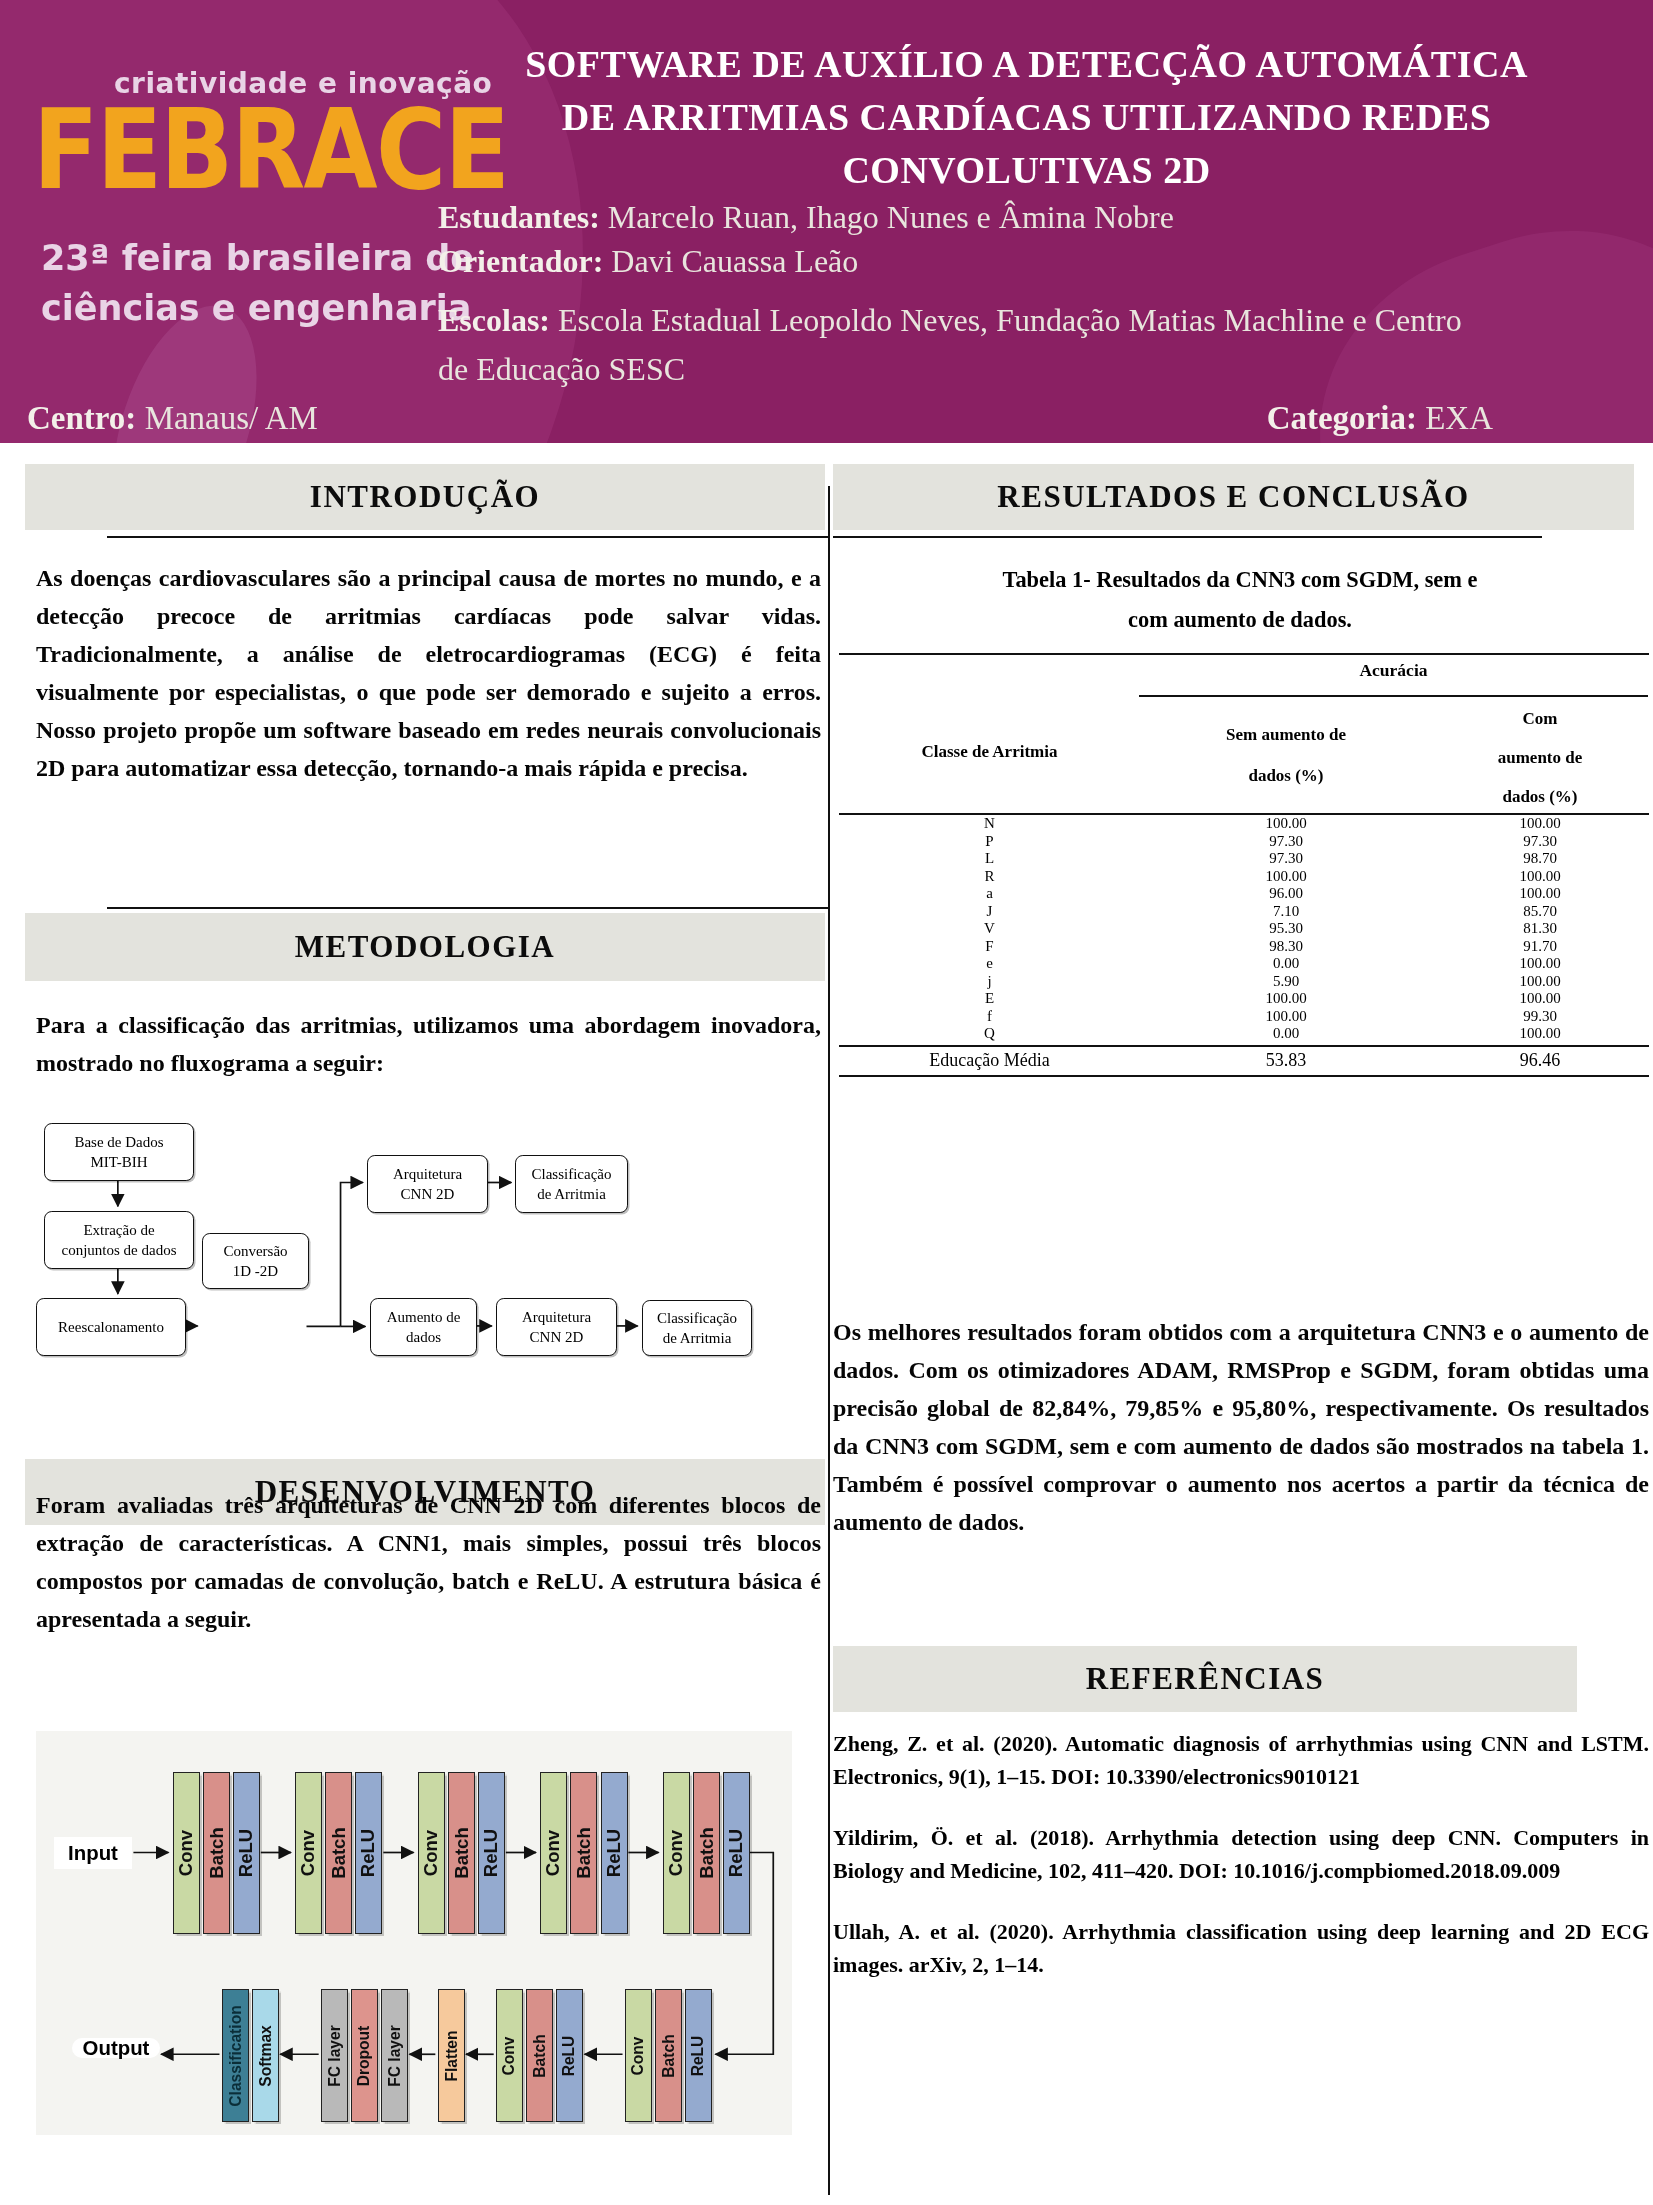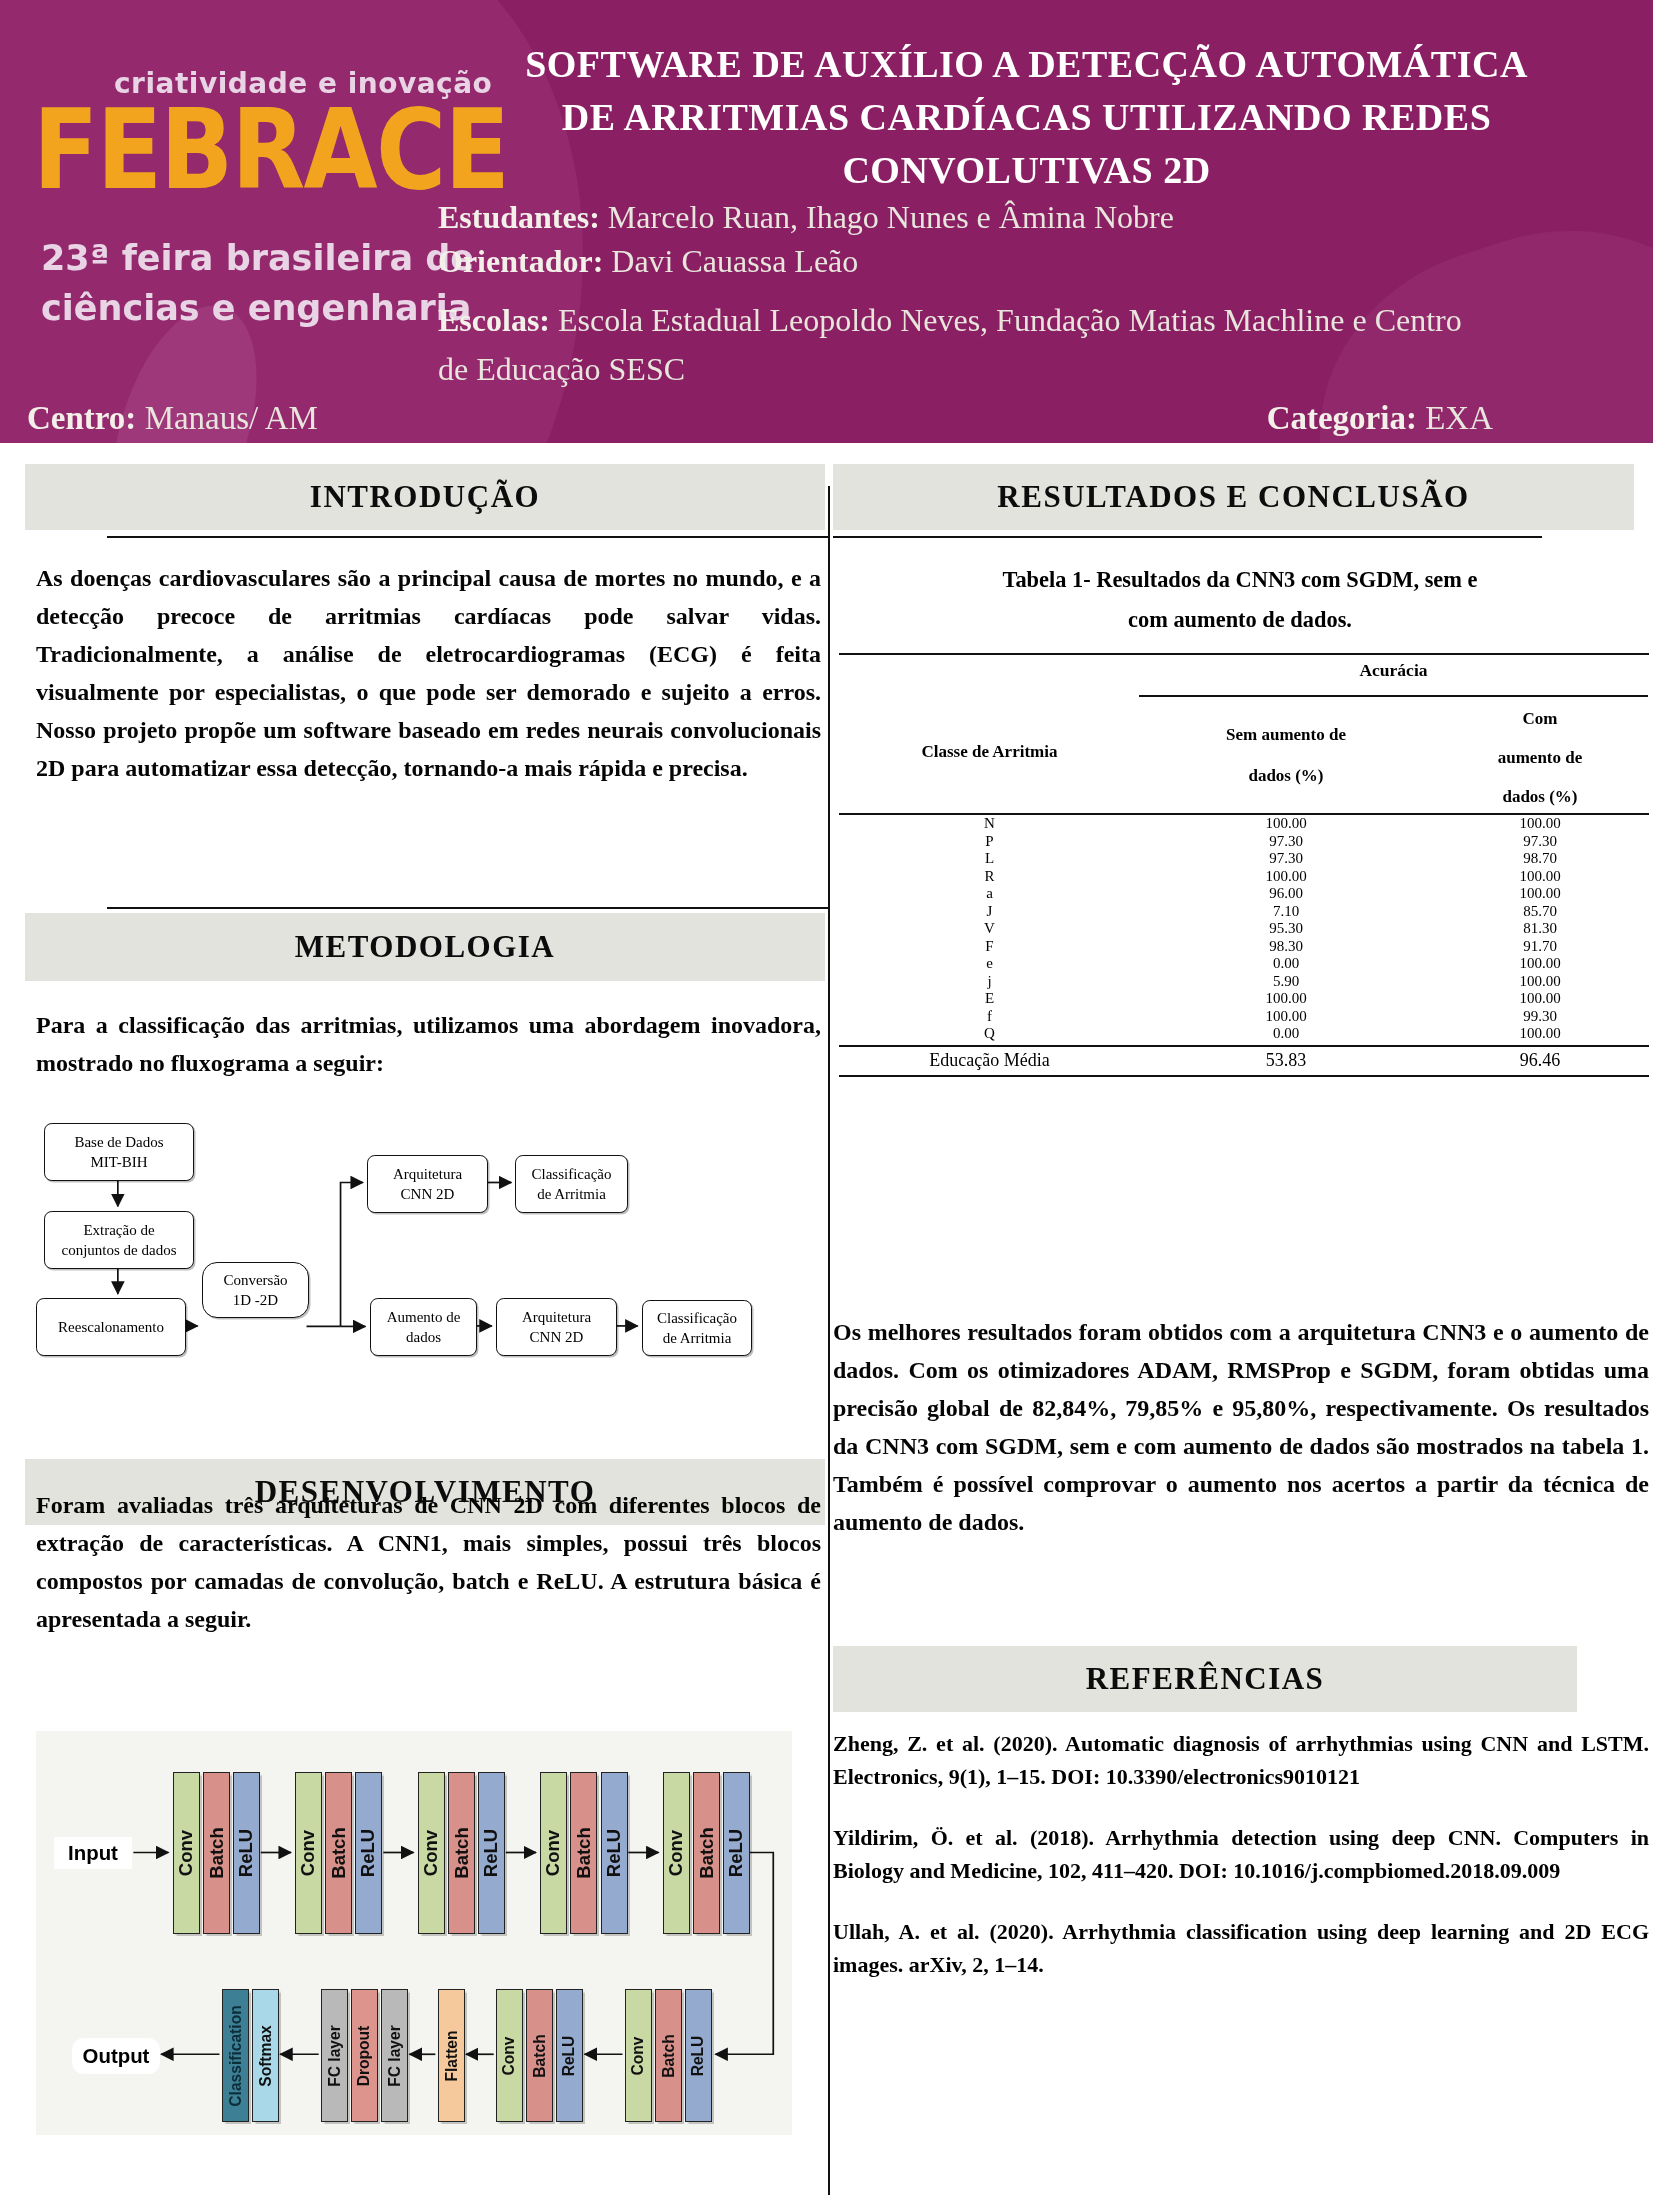--- a/index.html
+++ b/index.html
@@ -108,21 +108,21 @@
   #overlay-svg{left:0;top:0;width:1654px;height:2205px;z-index:5;pointer-events:none;}
 
   
   #cnn-panel{left:36px;top:1731px;width:756px;height:404px;background:#f4f4f1;}
   .io-label{
     position:absolute;background:#ffffff;z-index:10;
     display:flex;align-items:center;justify-content:center;
     font-family:"Liberation Sans",sans-serif;font-weight:bold;font-size:20.4px;
   }
   #input-label{left:54px;top:1837px;width:78px;height:32px;}
-  #output-label{left:72px;top:2038px;width:88px;height:36px;border-radius:12px;}
+  #output-label{left:72px;top:2038px;width:88px;height:20px;border-radius:12px;}
   .cnn-bar{
     position:absolute;z-index:10;border:1px solid #222;
     display:flex;align-items:center;justify-content:center;
     box-shadow:1.5px 1.5px 1px rgba(0,0,0,.2);
   }
   .cnn-bar span{
     transform:rotate(-90deg);white-space:nowrap;
     font-family:"Liberation Sans",sans-serif;font-weight:bold;
     font-size:16.5px;color:#111;
   }
@@ -263,21 +263,21 @@
   <span>Base de Dados</span>
   <span>MIT-BIH</span>
 </div>
 <div class="flowbox" style="left:44px;top:1211px;width:148px;height:56px;">
   <span>Extração de</span>
   <span>conjuntos de dados</span>
 </div>
 <div class="flowbox" style="left:36px;top:1298px;width:148px;height:56px;">
   <span>Reescalonamento</span>
 </div>
-<div class="flowbox" style="left:202px;top:1262px;width:105px;height:54px;border-radius:15px;">
+<div class="flowbox" style="left:202px;top:1233px;width:105px;height:54px;">
   <span>Conversão</span>
   <span>1D -2D</span>
 </div>
 <div class="flowbox" style="left:367px;top:1155px;width:119px;height:56px;">
   <span>Arquitetura</span>
   <span>CNN 2D</span>
 </div>
 <div class="flowbox" style="left:515px;top:1155px;width:111px;height:56px;">
   <span>Classificação</span>
   <span>de Arritmia</span>

